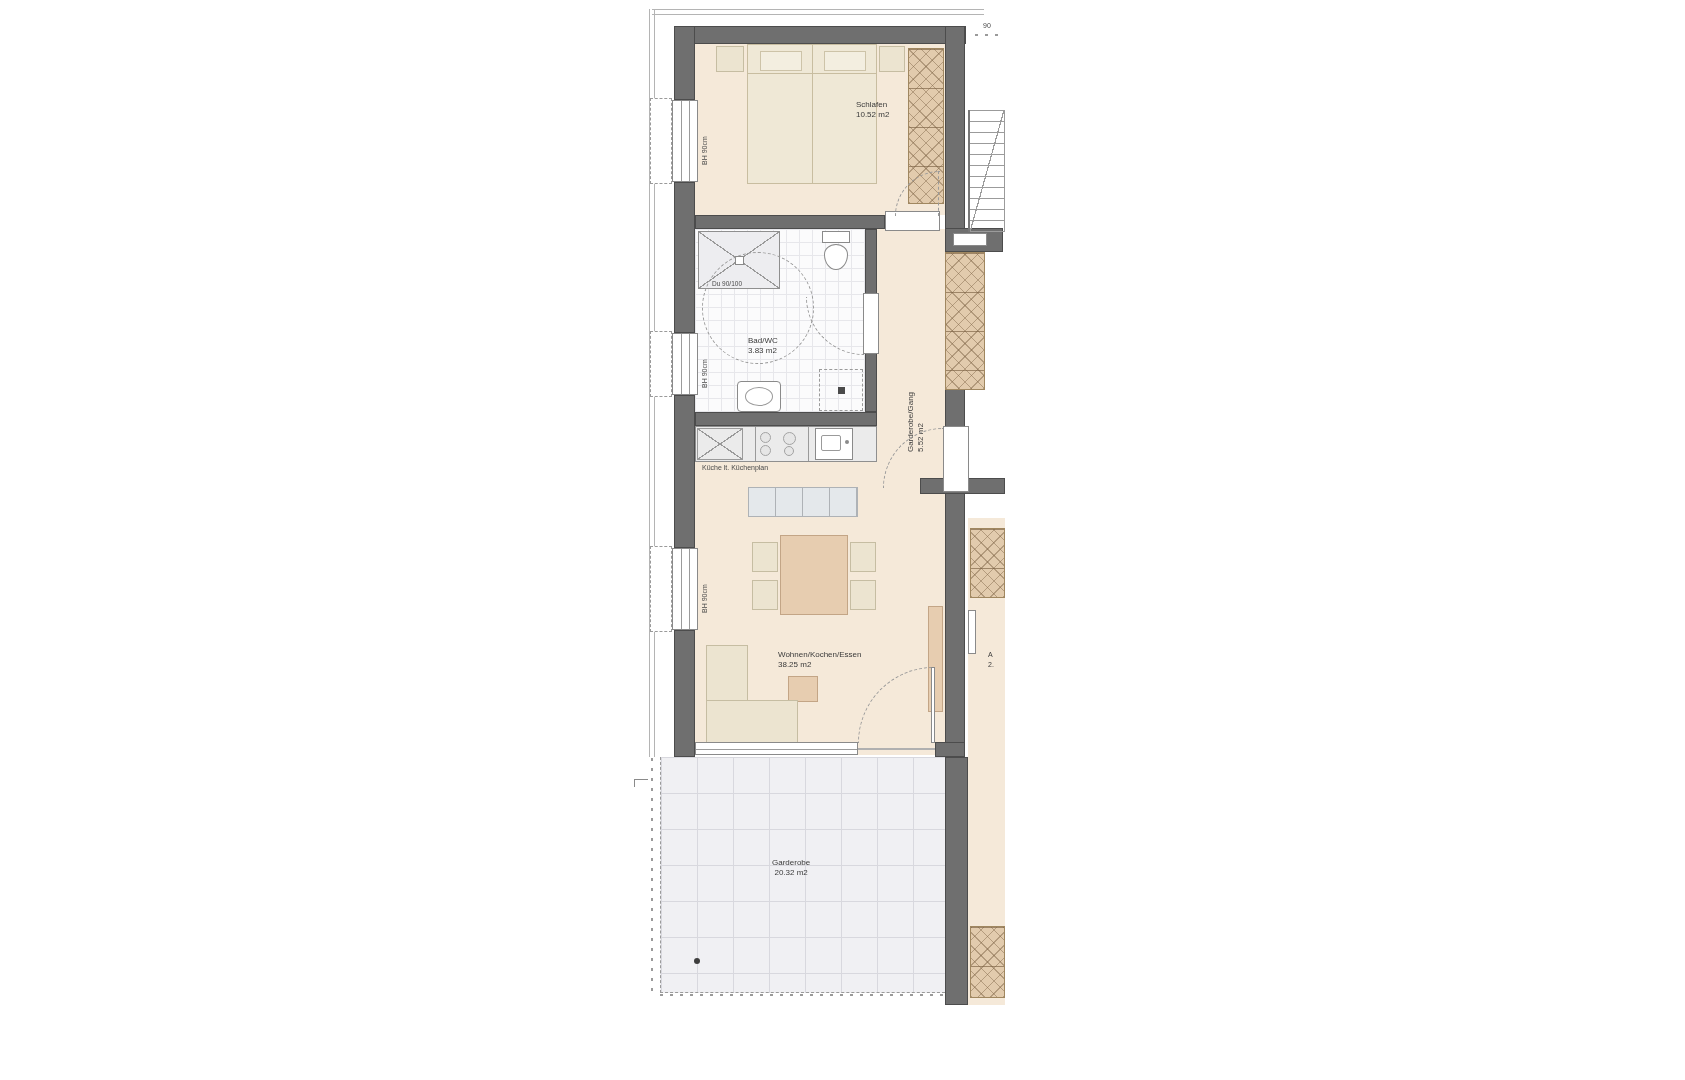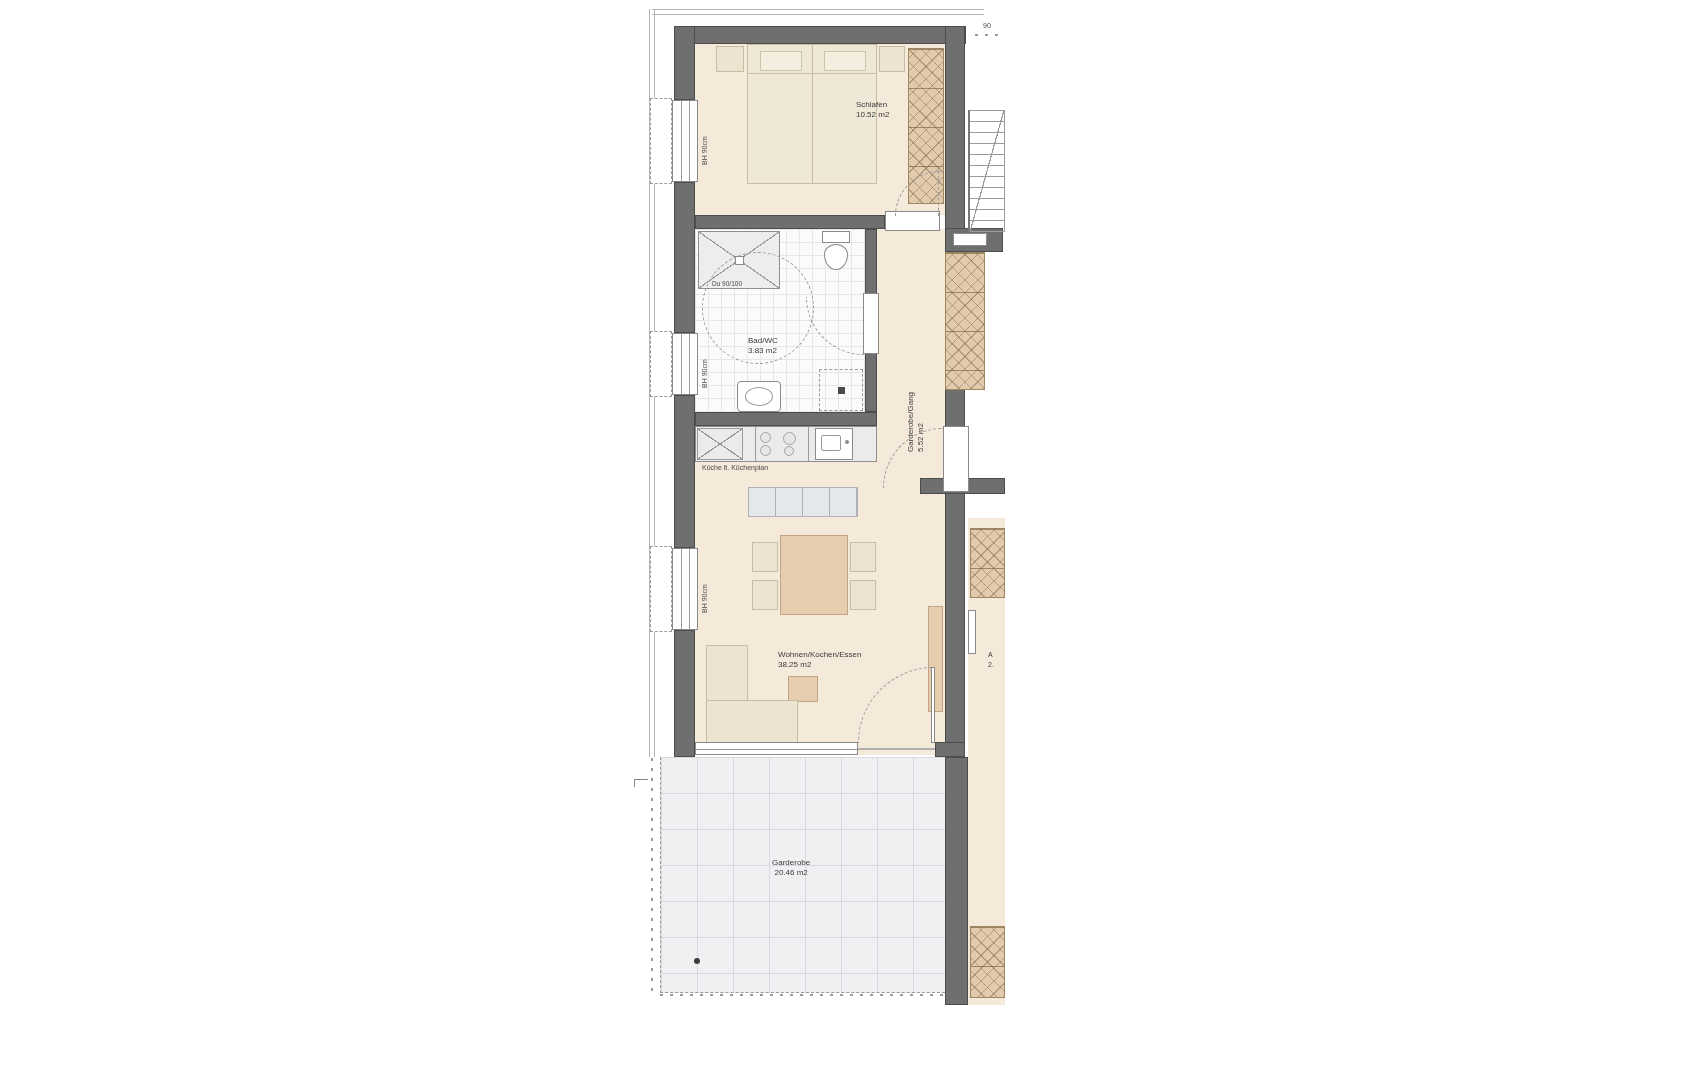--- a/index.html
+++ b/index.html
@@ -172,21 +172,21 @@
 
   <div class="abs white-frame" style="left:695px;top:742px;width:163px;height:13px;background-image:linear-gradient(#9b9b9b,#9b9b9b);background-size:100% 1px;background-position:0 6px;background-repeat:no-repeat;"></div>
   <div class="abs" style="left:858px;top:748px;width:77px;height:2px;background:#b0b0b0;"></div>
   <div class="abs arc arc-tl" style="left:858px;top:667px;width:76px;height:76px;"></div>
   <div class="abs white-frame" style="left:931px;top:667px;width:4px;height:76px;"></div>
 
   <div class="abs ticks-v" style="left:651px;top:758px;width:2px;height:234px;"></div>
   <div class="abs ticks-h" style="left:660px;top:994px;width:285px;height:2px;"></div>
   <div class="abs rlabel" style="left:772px;top:858px;text-align:center;">
     <span class="ln">Garderobe</span>
-    <span class="ln">20.46 m2</span>
+    <span class="ln">20.32 m2</span>
   </div>
   <div class="abs" style="left:694px;top:958px;width:6px;height:6px;background:#3d3d3d;border-radius:50%;"></div>
   <div class="abs" style="left:634px;top:779px;width:14px;height:8px;border-top:1px solid #8a8a8a;border-left:1px solid #8a8a8a;"></div>
 
   <div class="abs" style="left:0;top:0;width:1005px;height:1080px;overflow:hidden;">
     <div class="abs stairs" style="left:968px;top:110px;width:37px;height:122px;"></div>
     <div class="abs small-note" style="left:983px;top:22px;">90</div>
     <div class="abs ticks-h" style="left:975px;top:34px;width:30px;height:2px;"></div>
     <div class="abs floor" style="left:968px;top:518px;width:37px;height:487px;"></div>
     <div class="abs hatch" style="left:970px;top:528px;width:35px;height:70px;"></div>

